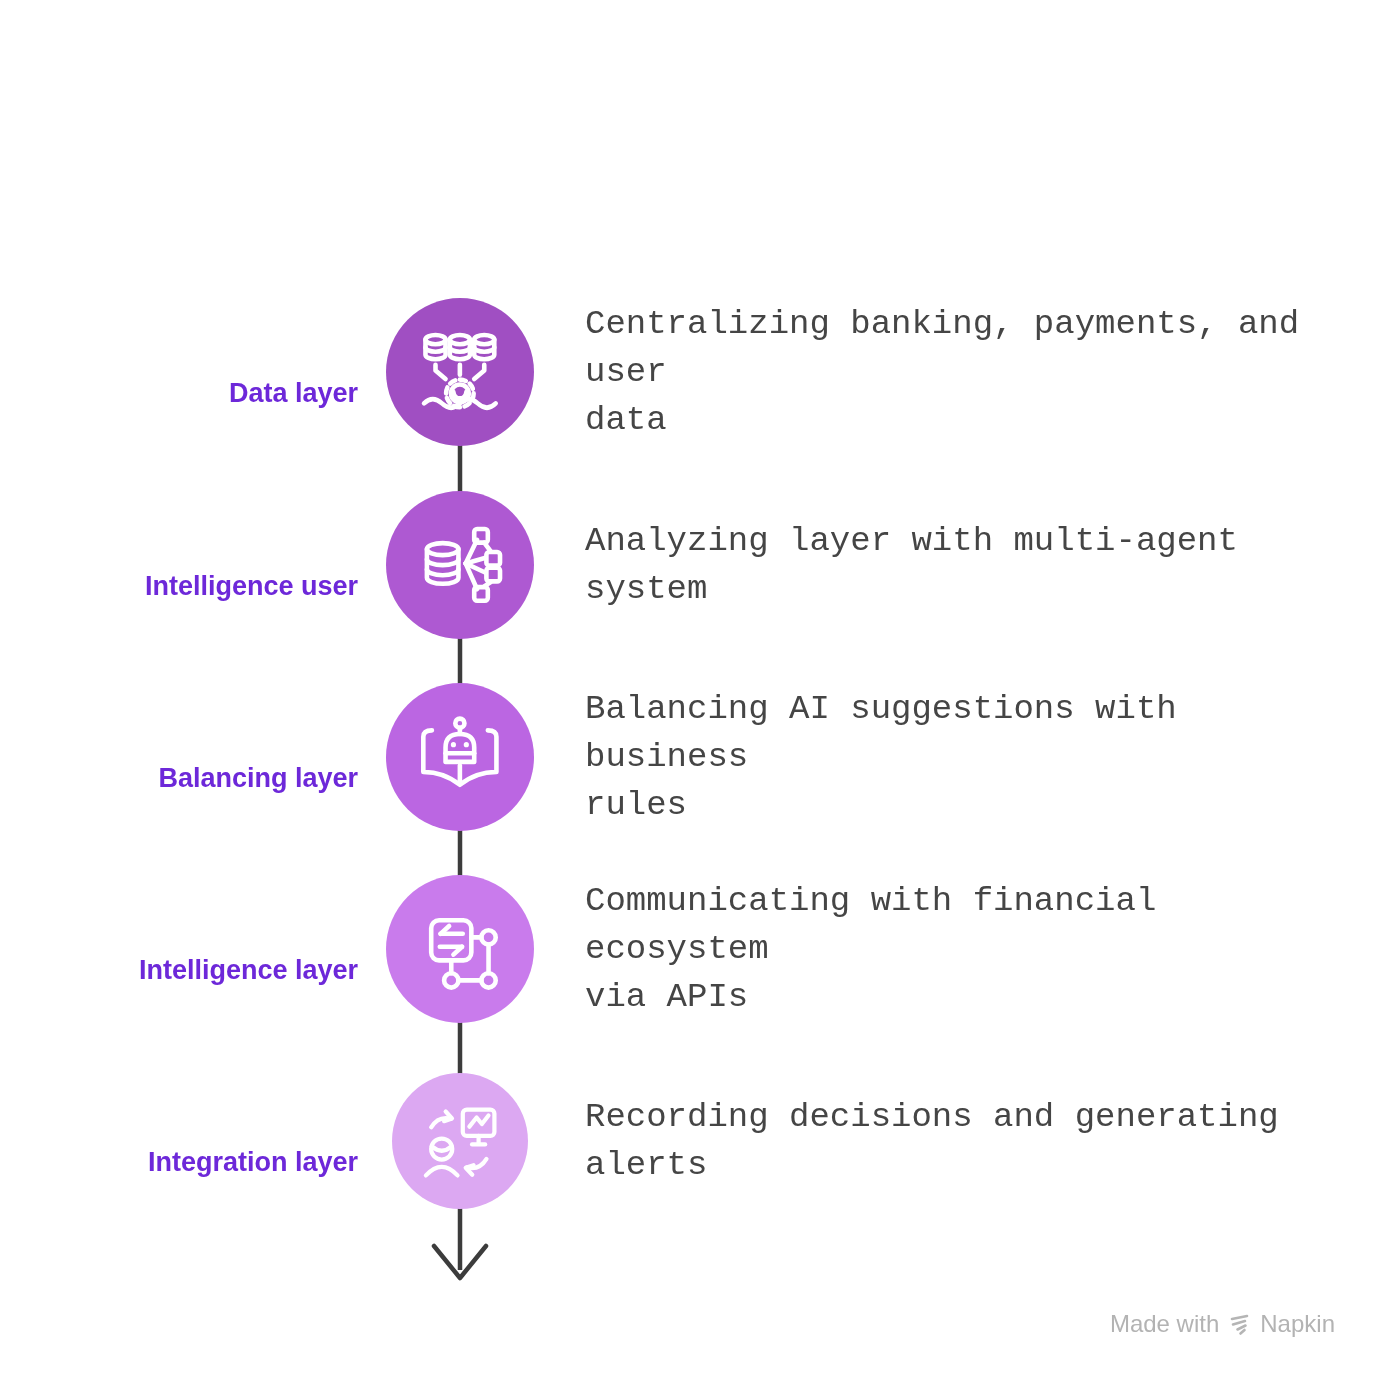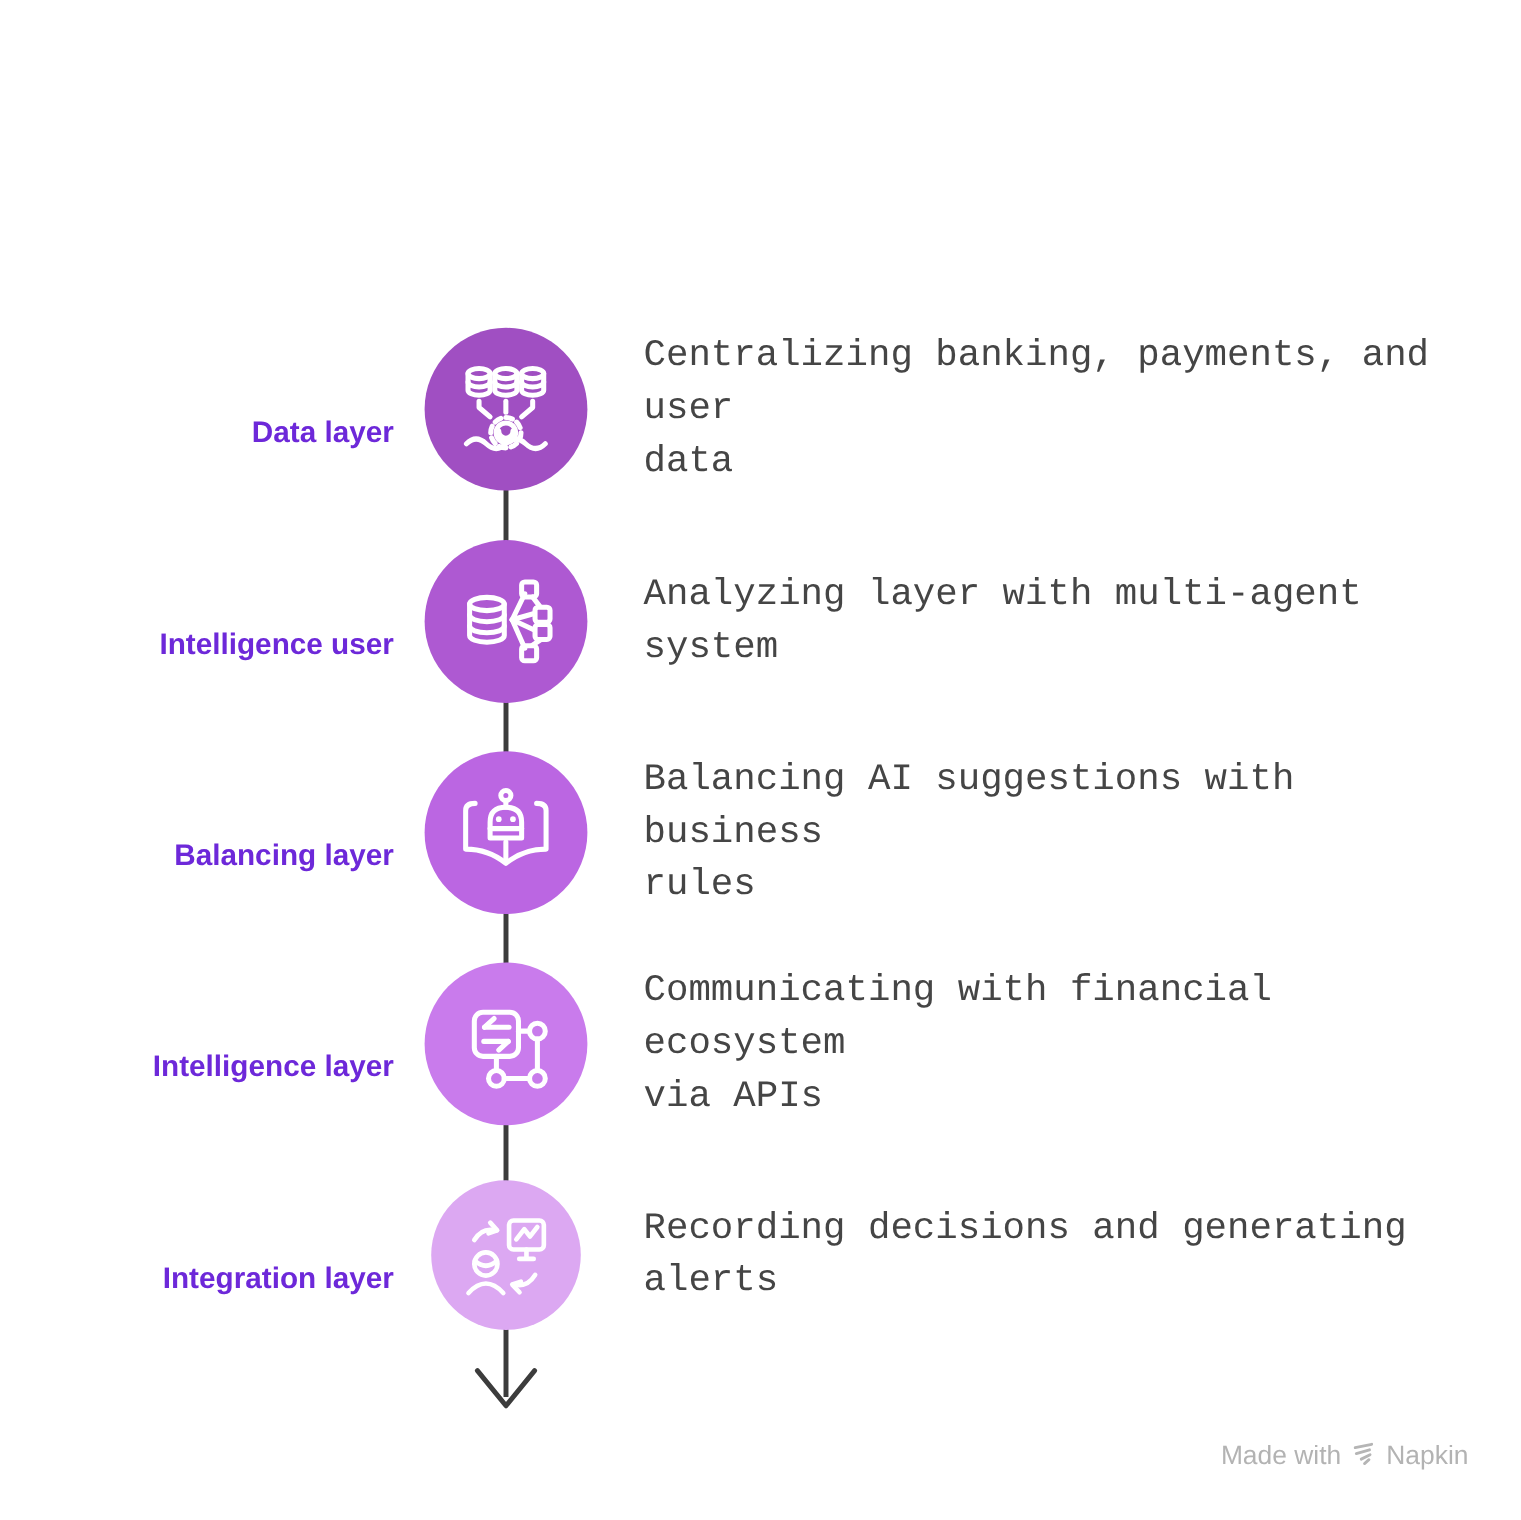--- a/index.html
+++ b/index.html
@@ -38,21 +38,21 @@
   .circle svg { width:62%; height:62%; }
   .desc {
     position:absolute; left:585px; right:45px; top:0; transform:translateY(-50%);
     font-size:34px; font-weight:400; color:#454545; line-height:48px;
     white-space:pre-line;
     font-family:Liberation Mono, monospace;
   }
 
   
   #footer {
-    position:absolute; right:48px; top:1310px; display:flex; align-items:flex-start; gap:9px;
+    position:absolute; right:48px; top:1310px; display:flex; align-items:center; gap:9px;
     color:#B3B3B3; font-size:24px; font-weight:500;
   }
 </style>
 </head>
 <body>
 
 <div id="canvas">
 
 
   <svg id="spine" width="70" height="915" viewBox="0 0 70 915">

